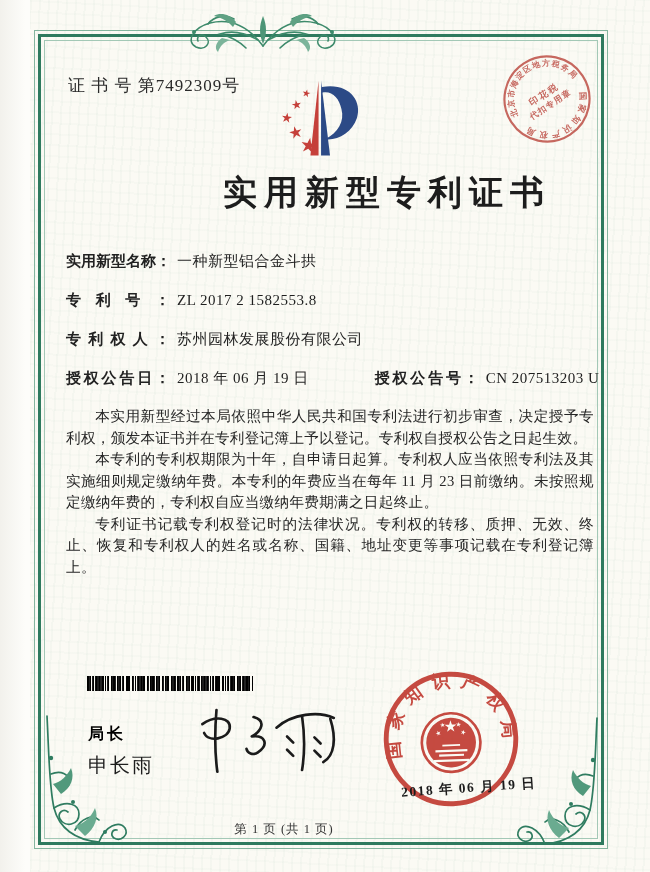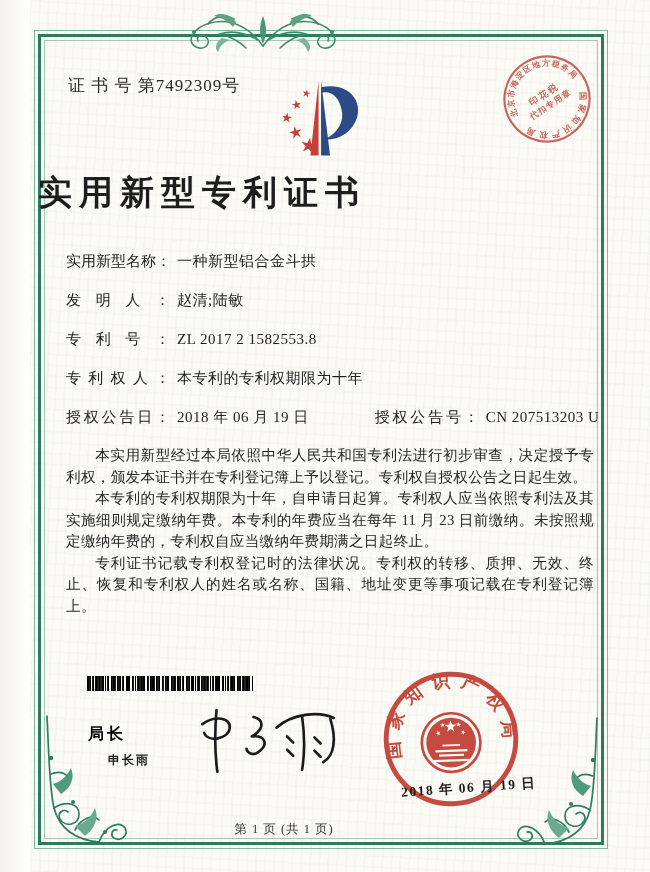--- a/index.html
+++ b/index.html
@@ -35,28 +35,28 @@
   .frame::after {
     content:""; position:absolute; inset:3px;
     border:1px solid #a3c8b6;
   }
   .abs { position:absolute; }
 
   .cert-no {
     left:68px; top:74px; font-size:17px; letter-spacing:1px; color:#2a2a2a;
   }
   .title {
-    left:38px; top:170px; width:513px; text-align:left;
+    left:38px; top:170px; width:513px; text-align:right;
     font-size:34px; font-weight:bold; letter-spacing:7px; color:#1d1d1d;
   }
   .fields { left:66px; top:250px; width:528px; }
   .frow { line-height:22px; margin-bottom:17px; font-size:15px; white-space:nowrap; }
   .flabel {
     display:inline-block; width:104px; text-align:justify; text-align-last:justify;
-    font-weight:400; color:#222; vertical-align:top;
+    font-weight:700; color:#222; vertical-align:top;
   }
   .fvalue { margin-left:7px; letter-spacing:0.5px; color:#1f1f1f; font-weight:500; }
   .grant-no { margin-left:66px; }
   .paras { margin-top:4px; }
   .paras p {
     font-size:14.6px; line-height:21.5px; text-align:justify; text-indent:2em;
     color:#262626; letter-spacing:0.3px;
   }
   .barcode {
     left:87px; top:676px; width:166px; height:15px;
@@ -65,22 +65,22 @@
       repeating-linear-gradient(90deg,#111 0 1px,transparent 1px 8px),
       repeating-linear-gradient(90deg,#222 0 3px,transparent 3px 13px),
       repeating-linear-gradient(90deg,#000 0 1px,transparent 1px 3px);
     background-blend-mode:multiply;
   }
   .director-title {
     left:88px; top:724px; font-size:16px; font-weight:bold;
     font-family:"Liberation Sans","DejaVu Sans",sans-serif; letter-spacing:3px; color:#000000;
   }
   .director-name {
-    left:88px; top:752px; font-size:12px; font-weight:bold;
-    font-family:"Liberation Sans","DejaVu Sans",sans-serif; letter-spacing:2px; color:#1e1e1e;margin-left:20px;
+    left:88px; top:752px; font-size:20px; font-weight:normal;
+    font-family:"Liberation Sans","DejaVu Sans",sans-serif; letter-spacing:2px; color:#1e1e1e;
   }
   .signature { left:190px; top:704px; }
   .seal { left:380px; top:668px; transform:rotate(-2deg); }
   .seal-date {
     left:401px; top:779px; font-size:13.5px; font-weight:600; letter-spacing:1.5px;
     color:#1c1c1c; transform:rotate(-4deg); z-index:5;
   }
   .footer {
     left:38px; top:821px; width:492px; text-align:center;
     font-size:12.5px; letter-spacing:1px; color:#333;
@@ -176,27 +176,24 @@
   </g>
 </svg>
 
 <div class="abs title">实用新型专利证书</div>
 
 <div class="abs fields">
   <div class="frow">
     <span class="flabel">实用新型名称：</span><span class="fvalue">一种新型铝合金斗拱</span>
   </div>
   <div class="frow">
-    <span class="flabel">发明人：</span><span class="fvalue">赵清;陆敏</span>
-  </div>
-  <div class="frow">
     <span class="flabel">专利号：</span><span class="fvalue">ZL 2017 2 1582553.8</span>
   </div>
   <div class="frow">
-    <span class="flabel">专利权人：</span><span class="fvalue">本专利的专利权期限为十年</span>
+    <span class="flabel">专利权人：</span><span class="fvalue">苏州园林发展股份有限公司</span>
   </div>
   <div class="frow">
     <span class="flabel">授权公告日：</span><span class="fvalue">2018 年 06 月 19 日</span><span class="flabel grant-no">授权公告号：</span><span class="fvalue">CN 207513203 U</span>
   </div>
   <div class="paras">
     <p>本实用新型经过本局依照中华人民共和国专利法进行初步审查，决定授予专利权，颁发本证书并在专利登记簿上予以登记。专利权自授权公告之日起生效。</p>
     <p>本专利的专利权期限为十年，自申请日起算。专利权人应当依照专利法及其实施细则规定缴纳年费。本专利的年费应当在每年 11 月 23 日前缴纳。未按照规定缴纳年费的，专利权自应当缴纳年费期满之日起终止。</p>
     <p>专利证书记载专利权登记时的法律状况。专利权的转移、质押、无效、终止、恢复和专利权人的姓名或名称、国籍、地址变更等事项记载在专利登记簿上。</p>
   </div>
 </div>

